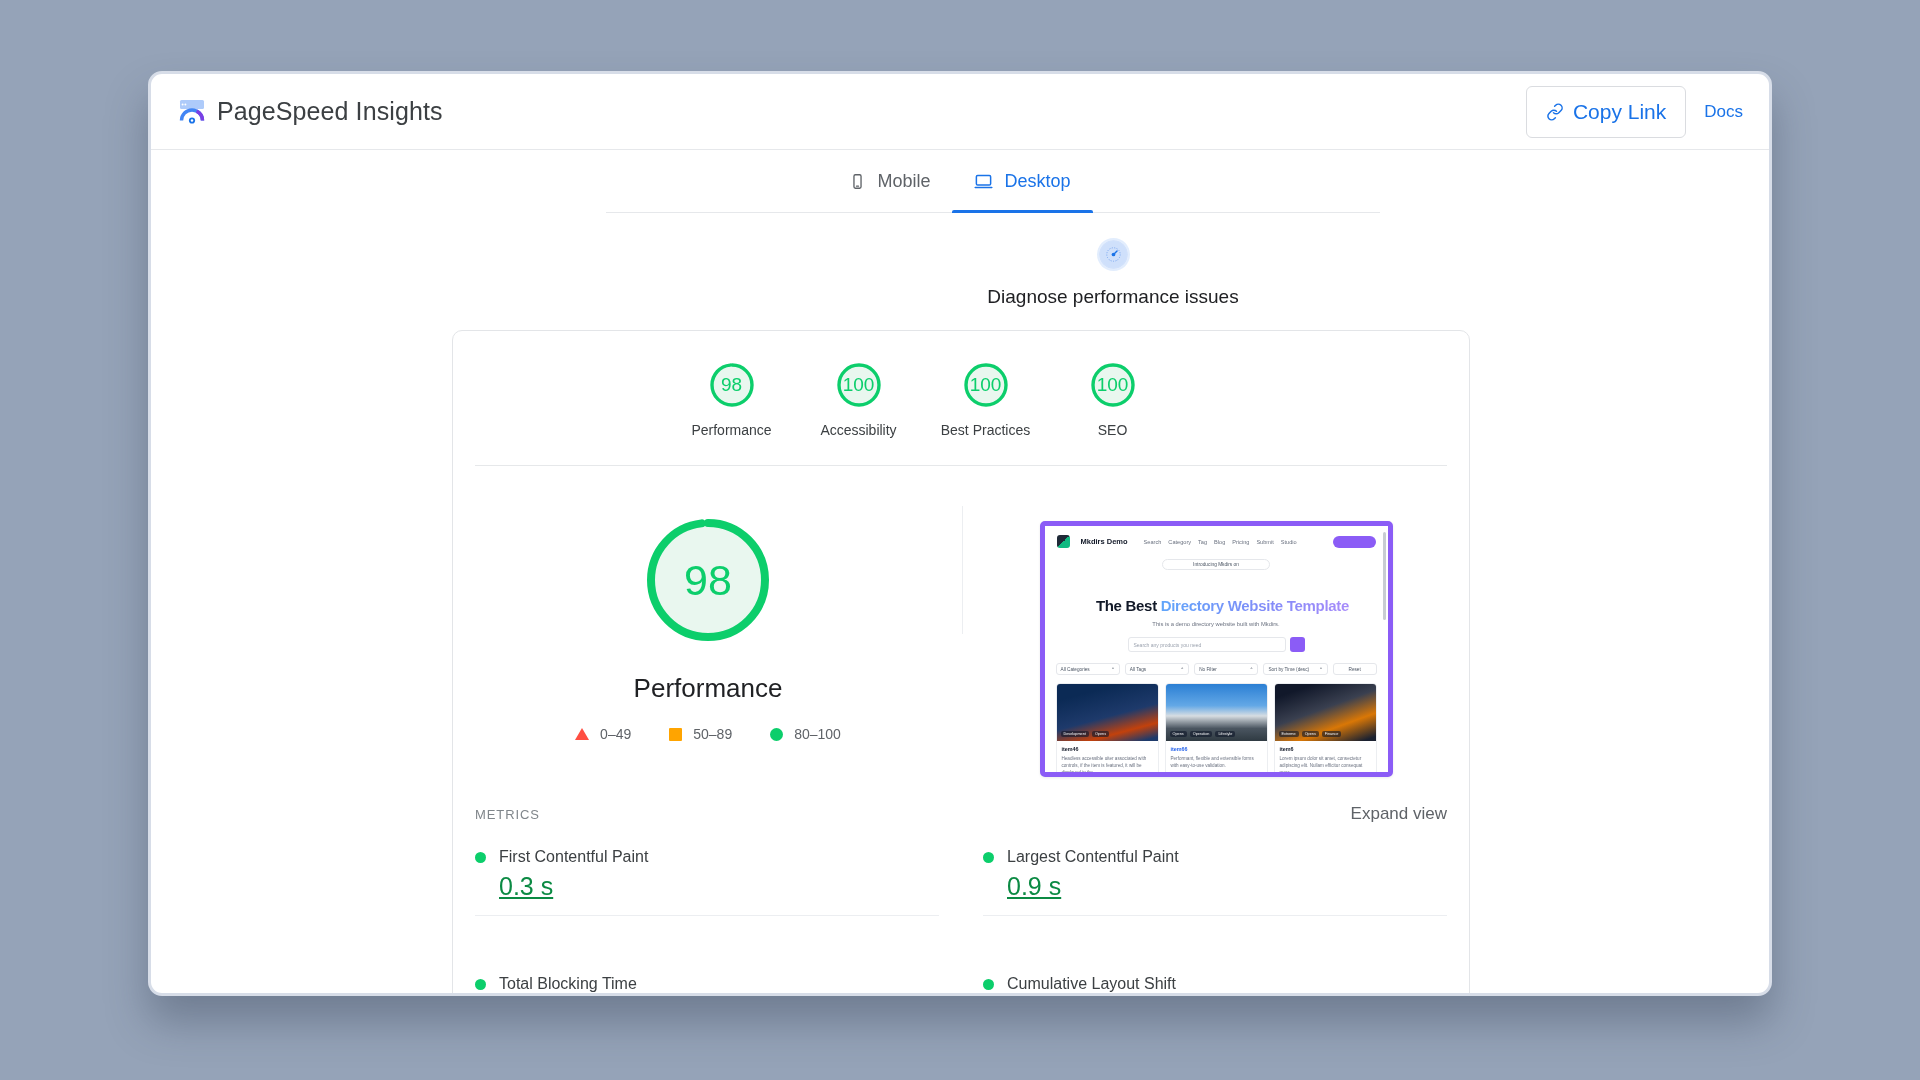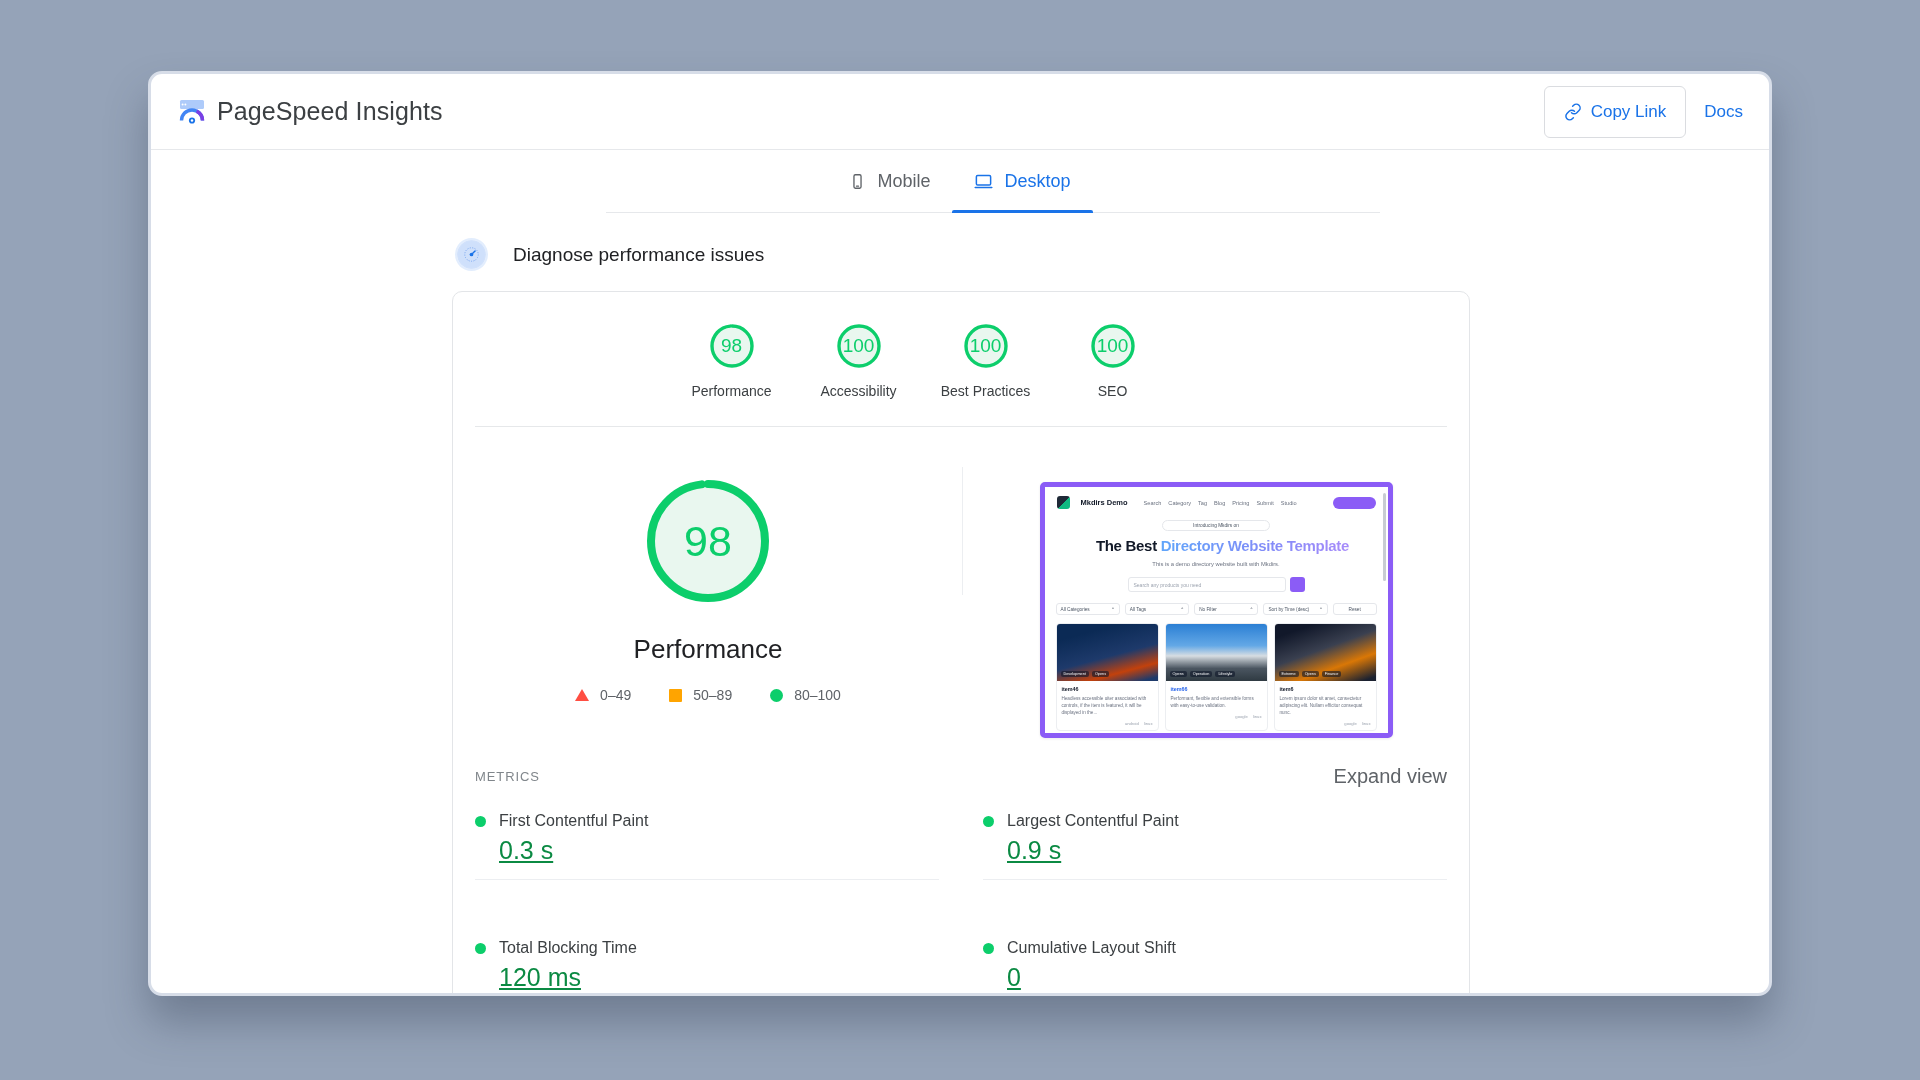--- a/index.html
+++ b/index.html
@@ -37,21 +37,21 @@
   }
   #header-actions {
     position: absolute; right: 26px; top: 50%; transform: translateY(-50%);
     display: flex; align-items: center; gap: 18px;
   }
   #copy-link-button {
     display: flex; align-items: center; gap: 9px;
     height: 52px; padding: 0 19px;
     border: 1px solid #dadce0; border-radius: 6px;
     background: #fff; color: #1a73e8;
-    font-size: 17px; font-family: "Liberation Sans", sans-serif;
+    font-size: 21px; font-family: "Liberation Sans", sans-serif;
     cursor: pointer; white-space: nowrap;
   }
   #copy-link-button svg { display:block; }
   #docs-link {
     color: #1a73e8; font-size: 17px; text-decoration: none;
     cursor: pointer; white-space: nowrap;
   }
 
   
   #tabs-bar {
@@ -73,22 +73,23 @@
   }
   .tab.inactive { color: #5f6368; }
   .tab.active { color: #1a73e8; }
   .tab.active::after {
     content: ""; position: absolute; left: 0; right: 0; bottom: 0;
     height: 3px; background: #1a73e8; border-radius: 2px 2px 0 0;
   }
 
   
   #diagnose-row {
-    display: flex; align-items: center; gap: 27px;
+    display: flex; align-items: center; gap: 17px;
     margin: 27px 0 0 306px;
+    flex-direction: column;
   }
   #diagnose-icon {
     width: 29px; height: 29px; border-radius: 50%;
     background: radial-gradient(circle at 50% 50%, #cfe0fb 0%, #cfe0fb 62%, #e3ecfd 100%);
     display: flex; align-items: center; justify-content: center;
     box-shadow: 0 0 0 2px rgba(190,215,250,.45);
   }
   #diagnose-icon svg { display: block; }
   #diagnose-title { font-size: 19px; color: #202124; }
 
@@ -200,21 +201,21 @@
     margin-left: auto; width: 43px; height: 12px;
     border-radius: 7px; background: #8b5cf6;
   }
   #shot-badge {
     margin: 11px auto 0 auto; width: 108px; height: 11px;
     border: 1px solid #e5e7eb; border-radius: 7px; background:#fff;
     display: flex; align-items: center; justify-content: center; gap: 3px;
   }
   #shot-badge span { font-size: 4.8px; color: #4b5563; }
   #shot-h1 {
-    margin-top: 6px; text-align: center;
+    margin-top: 27px; text-align: center;
     font-size: 15px; font-weight: bold; letter-spacing: -.3px; padding-left: 13px;
   }
   #shot-h1 .b { color: #111827; }
   #shot-h1 .g {
     background: linear-gradient(90deg,#60a5fa,#818cf8 55%,#a78bfa);
     -webkit-background-clip: text; background-clip: text; color: transparent;
   }
   #shot-sub {
     margin-top: 7px; text-align: center; font-size: 5.8px; color: #6b7280;
   }
@@ -269,21 +270,21 @@
 
   
   #metrics-header {
     display: flex; align-items: center; justify-content: space-between;
     margin: 27px 22px 0 22px;
   }
   #metrics-title {
     font-size: 13px; color: #80868b; letter-spacing: .9px;
   }
   #expand-view {
-    font-size: 20px; color: #5f6368; cursor: pointer;
+    font-size: 17px; color: #5f6368; cursor: pointer;
   }
   #metrics-grid {
     margin: 9px 22px 0 22px;
     display: grid; grid-template-columns: 1fr 1fr; column-gap: 28px; gap: 44px;
   }
   .metric-cell {
     padding: 15px 0 14px 0;
     border-bottom: 1px solid #eceef1;
   }
   .metric-top { display: flex; align-items: center; gap: 13px; }

